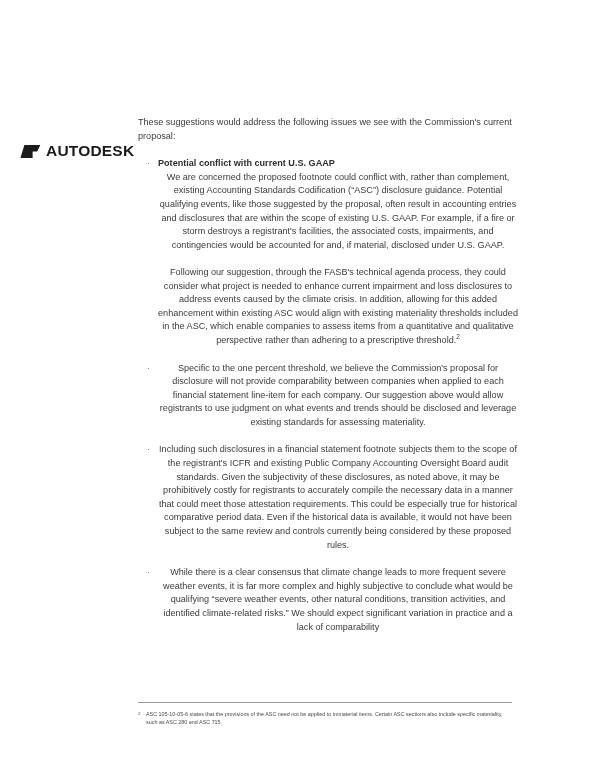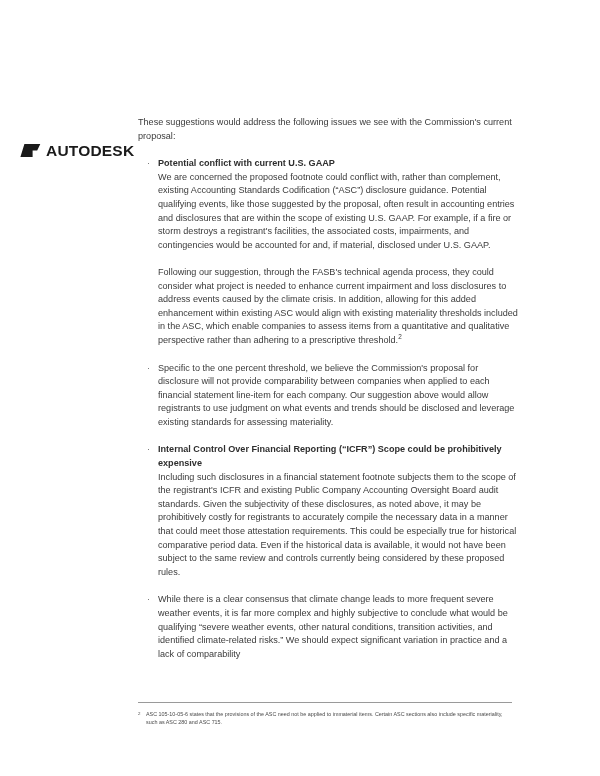--- a/index.html
+++ b/index.html
@@ -21,21 +21,21 @@
     inset: 0;
     background: #ffffff;
   }
 
   
   .logo {
     position: absolute;
     left: 20px;
     top: 143px;
     display: flex;
-    align-items: center;
+    align-items: flex-end;
     gap: 5px;
     user-select: none;
   }
   .logo-mark {
     width: 21px;
     height: 15px;
     display: block;
   }
   .logo-word {
     font-family: "Liberation Sans", sans-serif;
@@ -85,20 +85,21 @@
     line-height: 13.6px;
   }
   .bullet-heading {
     font-weight: 700;
     color: #2e2e2e;
     display: block;
   }
   .bullet-body {
     display: block;
     color: #3b3b3b;
+    text-align: center;
   }
   .bullet-body + .bullet-body {
     margin-top: 13.6px;
   }
   sup.fn {
     font-size: 6.4px;
     vertical-align: super;
     line-height: 0;
   }
 
@@ -156,21 +157,20 @@
         <span class="bullet-body"><span>Following our suggestion, through the FASB's technical agenda process, they could consider what project is needed to enhance current impairment and loss disclosures to address events caused by the climate crisis. In addition, allowing for this added enhancement within existing ASC would align with existing materiality thresholds included in the ASC, which enable companies to assess items from a quantitative and qualitative perspective rather than adhering to a prescriptive threshold.</span><sup class="fn">2</sup></span>
       </li>
 
       <li class="bullet-item">
         <span class="bullet-dot">·</span>
         <span class="bullet-body">Specific to the one percent threshold, we believe the Commission's proposal for disclosure will not provide comparability between companies when applied to each financial statement line-item for each company. Our suggestion above would allow registrants to use judgment on what events and trends should be disclosed and leverage existing standards for assessing materiality.</span>
       </li>
 
       <li class="bullet-item">
         <span class="bullet-dot">·</span>
-        <span class="bullet-heading">Internal Control Over Financial Reporting (“ICFR”) Scope could be prohibitively expensive</span>
         <span class="bullet-body">Including such disclosures in a financial statement footnote subjects them to the scope of the registrant's ICFR and existing Public Company Accounting Oversight Board audit standards. Given the subjectivity of these disclosures, as noted above, it may be prohibitively costly for registrants to accurately compile the necessary data in a manner that could meet those attestation requirements. This could be especially true for historical comparative period data. Even if the historical data is available, it would not have been subject to the same review and controls currently being considered by these proposed rules.</span>
       </li>
 
       <li class="bullet-item">
         <span class="bullet-dot">·</span>
         <span class="bullet-body">While there is a clear consensus that climate change leads to more frequent severe weather events, it is far more complex and highly subjective to conclude what would be qualifying “severe weather events, other natural conditions, transition activities, and identified climate-related risks.” We should expect significant variation in practice and a lack of comparability</span>
       </li>
 
     </ul>
   </div>

